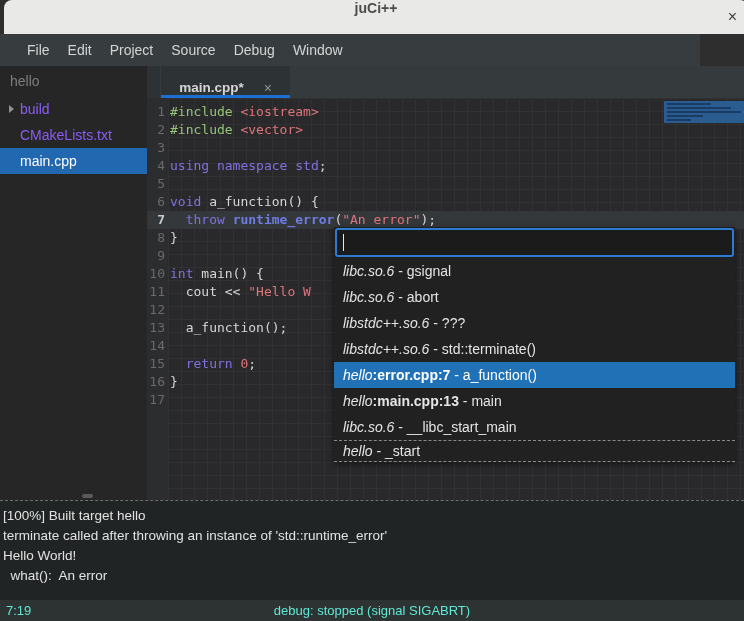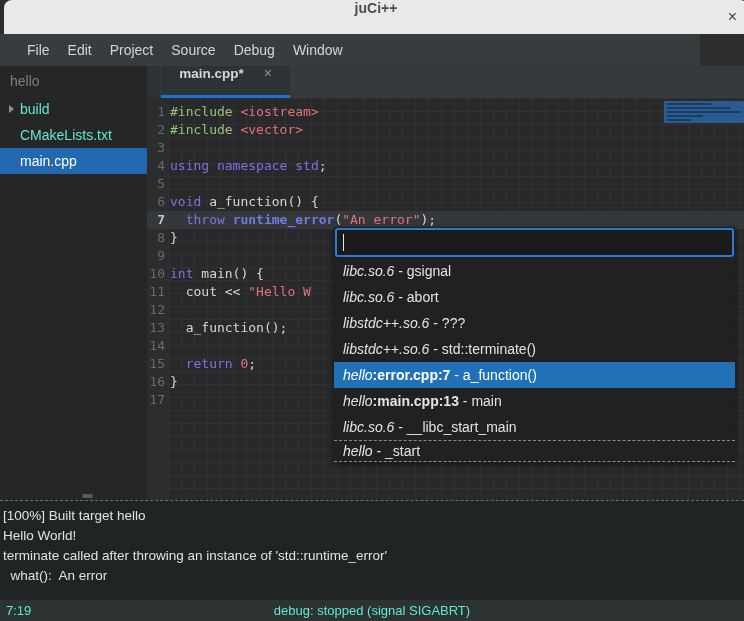--- a/index.html
+++ b/index.html
@@ -26,31 +26,31 @@
              color:#3e3e3e;font-size:16px;line-height:16px;cursor:default}
 
   
   .menubar{position:absolute;left:0;top:34px;width:700px;height:32px;background:var(--menubar-bg);
            display:flex;align-items:stretch;padding-left:18px}
   .menu-item{padding:0 9px;font-size:14px;color:#d4d4d4;line-height:32px}
 
   
   .sidebar{position:absolute;left:0;top:66px;width:147px;height:434px;background:var(--sidebar-bg)}
   .sidebar-header{height:30px;line-height:30px;padding-left:10px;color:#7e7e7e;font-size:14px}
-  .tree-item{height:26px;display:flex;align-items:center;font-size:14px;color:#5eead4}
+  .tree-item{height:26px;display:flex;align-items:center;font-size:14px;color:#8b5cf6}
   .tree-item.selected{background:var(--select-blue);color:#ffffff}
   .expander{width:0;height:0;border-left:5px solid #909090;border-top:4px solid transparent;
             border-bottom:4px solid transparent;margin-left:9px;margin-right:6px;flex:none}
   .expander.hidden{border-left-color:transparent}
 
   
   .tabbar{position:absolute;left:147px;top:66px;width:597px;height:32px;background:var(--tabbar-bg);display:flex}
   .tab-strip{width:13px;height:32px;background:var(--tab-bg);margin-right:1px}
   .tab{width:129px;height:32px;background:var(--tab-bg);border-bottom:3px solid var(--tab-underline);
-       display:flex;align-items:flex-start;justify-content:center;gap:20px}
+       display:flex;align-items:flex-end;justify-content:center;gap:20px}
   .tab-label{font-size:13.5px;font-weight:700;color:#d6d6d6}
   .tab-close{color:#8f9496;font-size:14px;line-height:14px}
 
   
   .editor{position:absolute;left:147px;top:98px;width:597px;height:402px;background:var(--editor-bg);overflow:hidden}
   .gutter-layer{position:absolute;left:0;top:0;width:21px;bottom:0;background:#2b2d2e}
   .grid-layer{position:absolute;left:21px;top:0;right:0;bottom:0;
       background-image:linear-gradient(var(--grid) 1px,transparent 1px),
                        linear-gradient(90deg,var(--grid) 1px,transparent 1px);
       background-size:13px 13px}
@@ -196,22 +196,22 @@
       <div class="popup-item"><span class="lib">libc.so.6</span><span class="sep"> - </span><span class="fn">__libc_start_main</span></div>
       <div class="popup-item clipped"><span class="lib">hello</span><span class="sep"> - </span><span class="fn">_start</span></div>
     </div>
 </div>
 
 <div class="pane-handle"></div>
 
 <div class="output">
   <div>
       <div class="out-line">[100%] Built target hello</div>
+      <div class="out-line">terminate called after throwing an instance of 'std::runtime_error'</div>
       <div class="out-line">Hello World!</div>
-      <div class="out-line">terminate called after throwing an instance of 'std::runtime_error'</div>
       <div class="out-line">  what():  An error</div>
     </div>
 </div>
 
 <div class="statusbar">
   <span class="status-left">7:19</span>
   <span class="status-center">debug: stopped (signal SIGABRT)</span>
 </div>
 
 </body></html>

